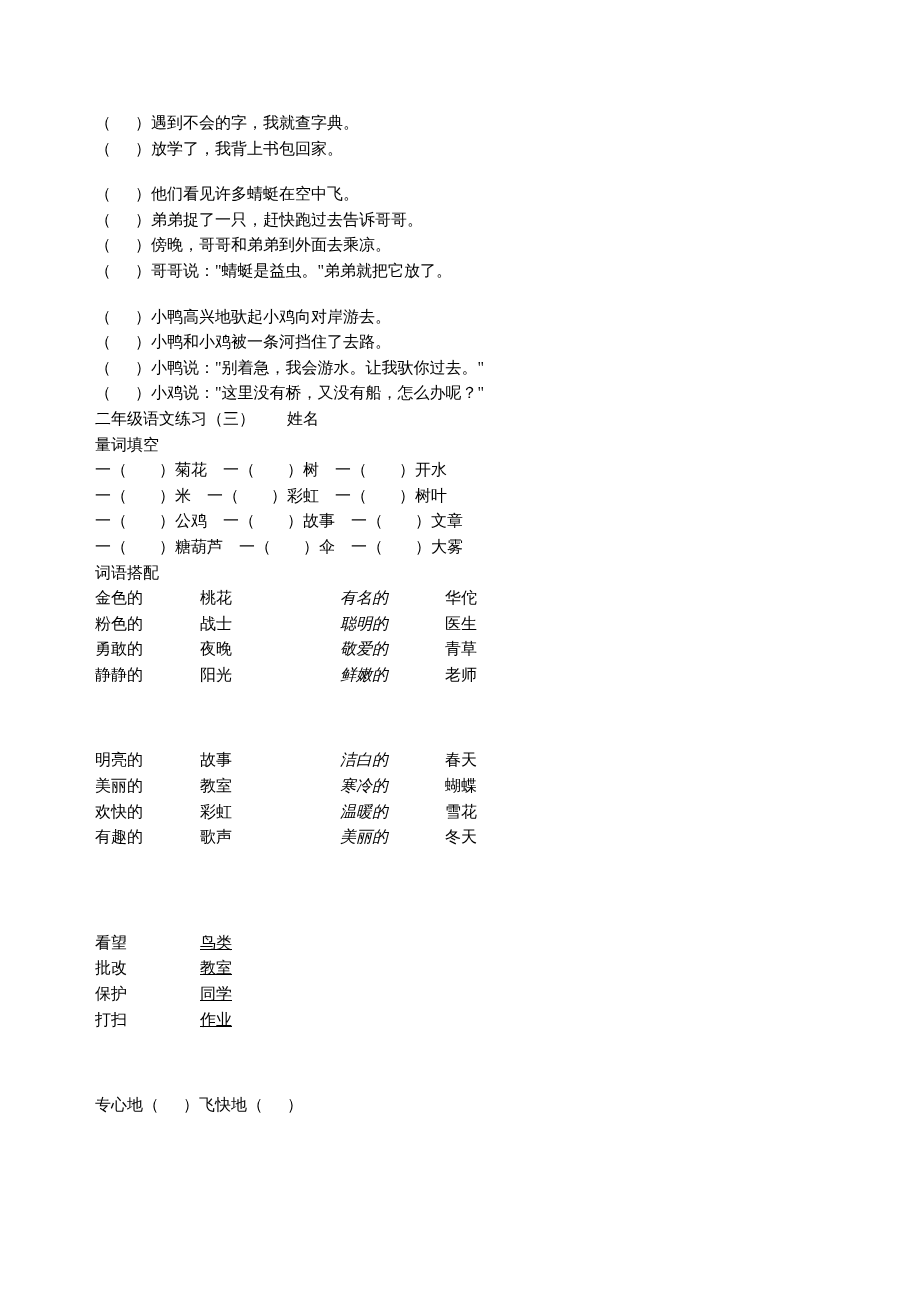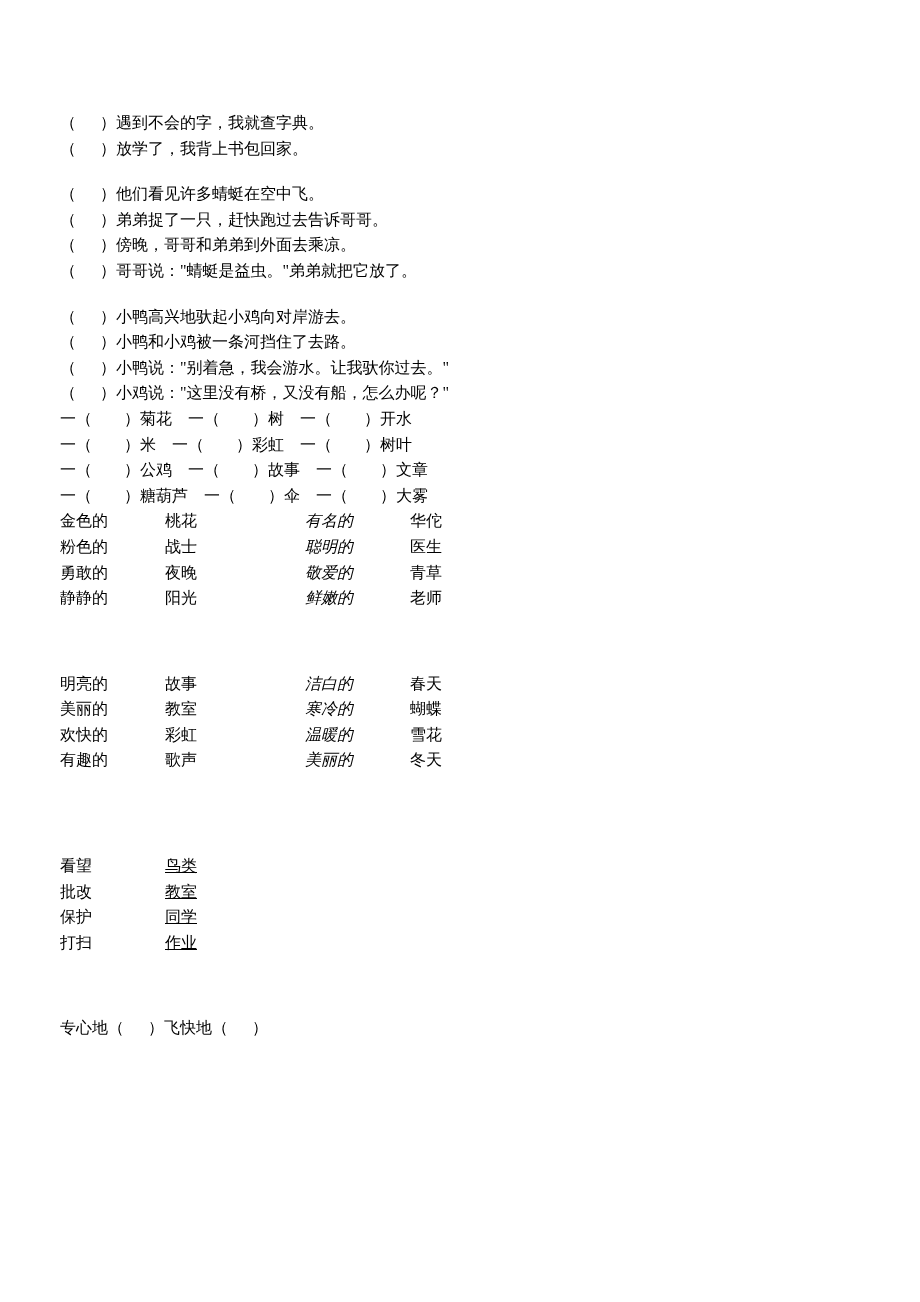--- a/index.html
+++ b/index.html
@@ -7,21 +7,21 @@
     padding: 0;
     background: #ffffff;
     font-family: "SimSun", "宋体", serif;
     font-size: 16px;
     color: #000000;
     line-height: 1.6;
   }
   .page {
     width: 920px;
     min-height: 1302px;
-    padding: 110px 140px 100px 60px;
+    padding: 110px 140px 100px 95px;
     box-sizing: border-box;
   }
   .line {
     white-space: pre;
   }
   .gap {
     height: 20px;
   }
   .tbl {
     display: table;
@@ -57,25 +57,28 @@
   <div class="line">（      ）傍晚，哥哥和弟弟到外面去乘凉。</div>
   <div class="line">（      ）哥哥说："蜻蜓是益虫。"弟弟就把它放了。</div>
 
   <div class="gap"></div>
 
   <div class="line">（      ）小鸭高兴地驮起小鸡向对岸游去。</div>
   <div class="line">（      ）小鸭和小鸡被一条河挡住了去路。</div>
   <div class="line">（      ）小鸭说："别着急，我会游水。让我驮你过去。"</div>
   <div class="line">（      ）小鸡说："这里没有桥，又没有船，怎么办呢？"</div>
 
+  <div class="line">二年级语文练习（三）        姓名</div>
+  <div class="line">量词填空</div>
   <div class="line">一（        ）菊花    一（        ）树    一（        ）开水</div>
   <div class="line">一（        ）米    一（        ）彩虹    一（        ）树叶</div>
   <div class="line">一（        ）公鸡    一（        ）故事    一（        ）文章</div>
   <div class="line">一（        ）糖葫芦    一（        ）伞    一（        ）大雾</div>
 
+  <div class="line">词语搭配</div>
 
   <div class="tbl">
     <div class="row">
       <div class="cell c1">金色的</div>
       <div class="cell c2">桃花</div>
       <div class="cell c3">有名的</div>
       <div class="cell c4">华佗</div>
     </div>
     <div class="row">
       <div class="cell c1">粉色的</div>

